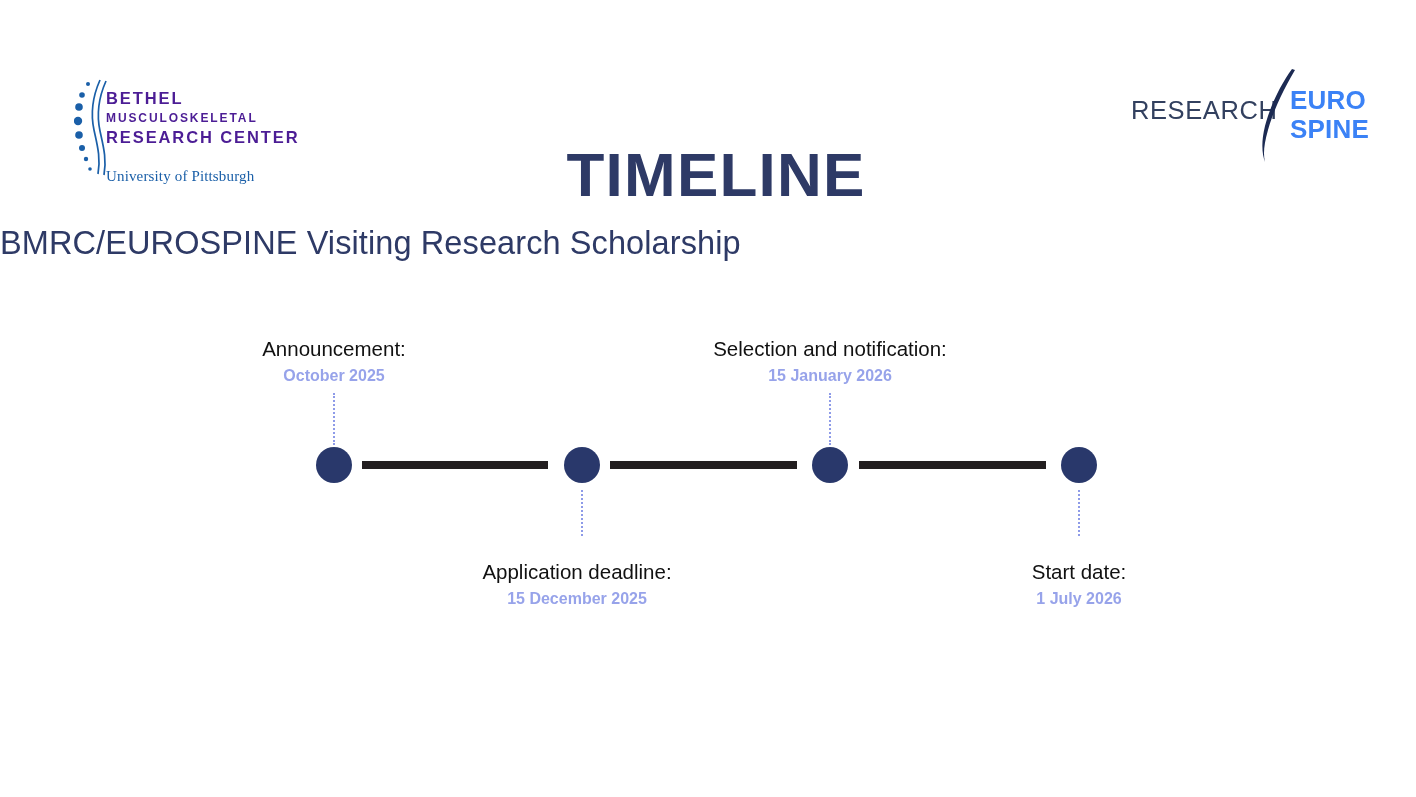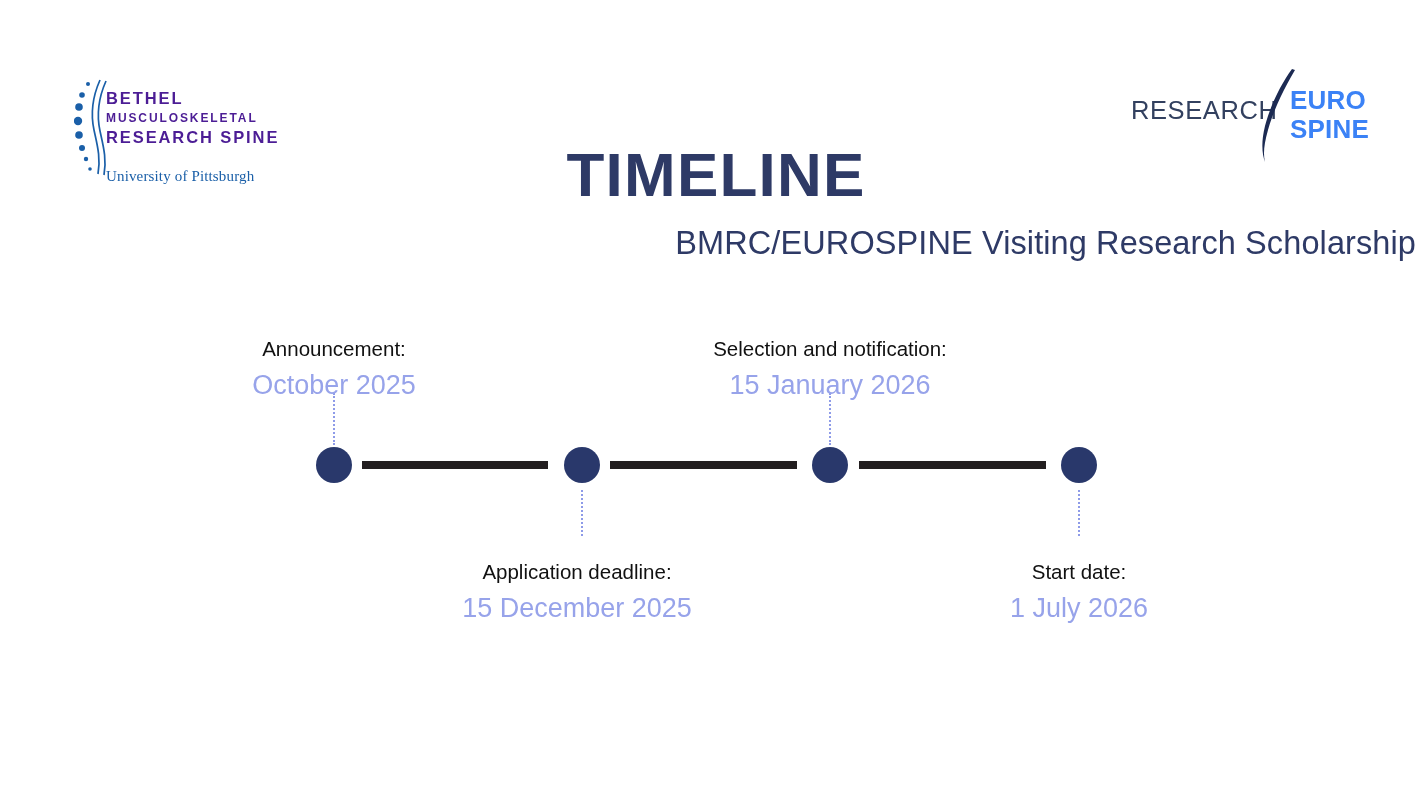--- a/index.html
+++ b/index.html
@@ -108,21 +108,21 @@
     font-weight: bold;
     letter-spacing: 1.2px;
     color: #2E3A66;
     padding-left: 16px;
   }
   #subtitle {
     position: absolute;
     left: 0;
     top: 225px;
     width: 1416px;
-    text-align: right;
+    text-align: left;
     font-size: 32.5px;
     font-weight: normal;
     letter-spacing: 0.1px;
     color: #2E3A66;
   }
 
   
   #timeline { position: absolute; left: 0; top: 0; width: 1416px; height: 797px; }
 
   .tl-bar {
@@ -152,26 +152,26 @@
     width: 360px;
     text-align: center;
   }
   .tl-label .cap {
     font-size: 20.5px;
     color: #111111;
     line-height: 26px;
     white-space: nowrap;
   }
   .tl-label .date {
-    font-size: 27px;
-    font-weight: normal;
+    font-size: 16px;
+    font-weight: bold;
     color: #97A3EA;
     line-height: 26px;
     white-space: nowrap;
-    margin-top: 10px;
+    margin-top: 1px;
   }
   .tl-label.above { top: 336px; }
   .tl-label.below { top: 559px; }
 </style>
 </head>
 <body>
 
 <div id="slide">
 
   <div id="bmrc-logo">
@@ -183,21 +183,21 @@
       <circle cx="5" cy="57" r="3.8" fill="#1A5FA8"></circle>
       <circle cx="8" cy="70" r="3.0" fill="#1A5FA8"></circle>
       <circle cx="12" cy="81" r="2.2" fill="#1A5FA8"></circle>
       <circle cx="16" cy="91" r="1.8" fill="#1A5FA8"></circle>
       <path d="M26 2 C18 20, 17 38, 20 52 C23 66, 27 80, 24 96" fill="none" stroke="#1A5FA8" stroke-width="1.7"></path>
       <path d="M32 3 C24 21, 23 39, 26 53 C29 67, 33 81, 30 97" fill="none" stroke="#1A5FA8" stroke-width="1.7"></path>
     </svg>
     <div class="wordmark">
       <div class="line l1">BETHEL</div>
       <div class="line l2">MUSCULOSKELETAL</div>
-      <div class="line l3">RESEARCH SPINE</div>
+      <div class="line l3">RESEARCH CENTER</div>
       <div class="uni">University of Pittsburgh</div>
     </div>
   </div>
 
   <div id="eurospine-logo">
     <div class="research">RESEARCH</div>
     <svg class="swoosh" viewBox="0 0 44 96">
       <path d="M36 2 C24 22, 14 44, 9 62 C5 76, 4 86, 6 94
                C3 86, 2 74, 6 58 C11 38, 22 16, 33 1 Z" fill="#1C2A52"></path>
     </svg>

